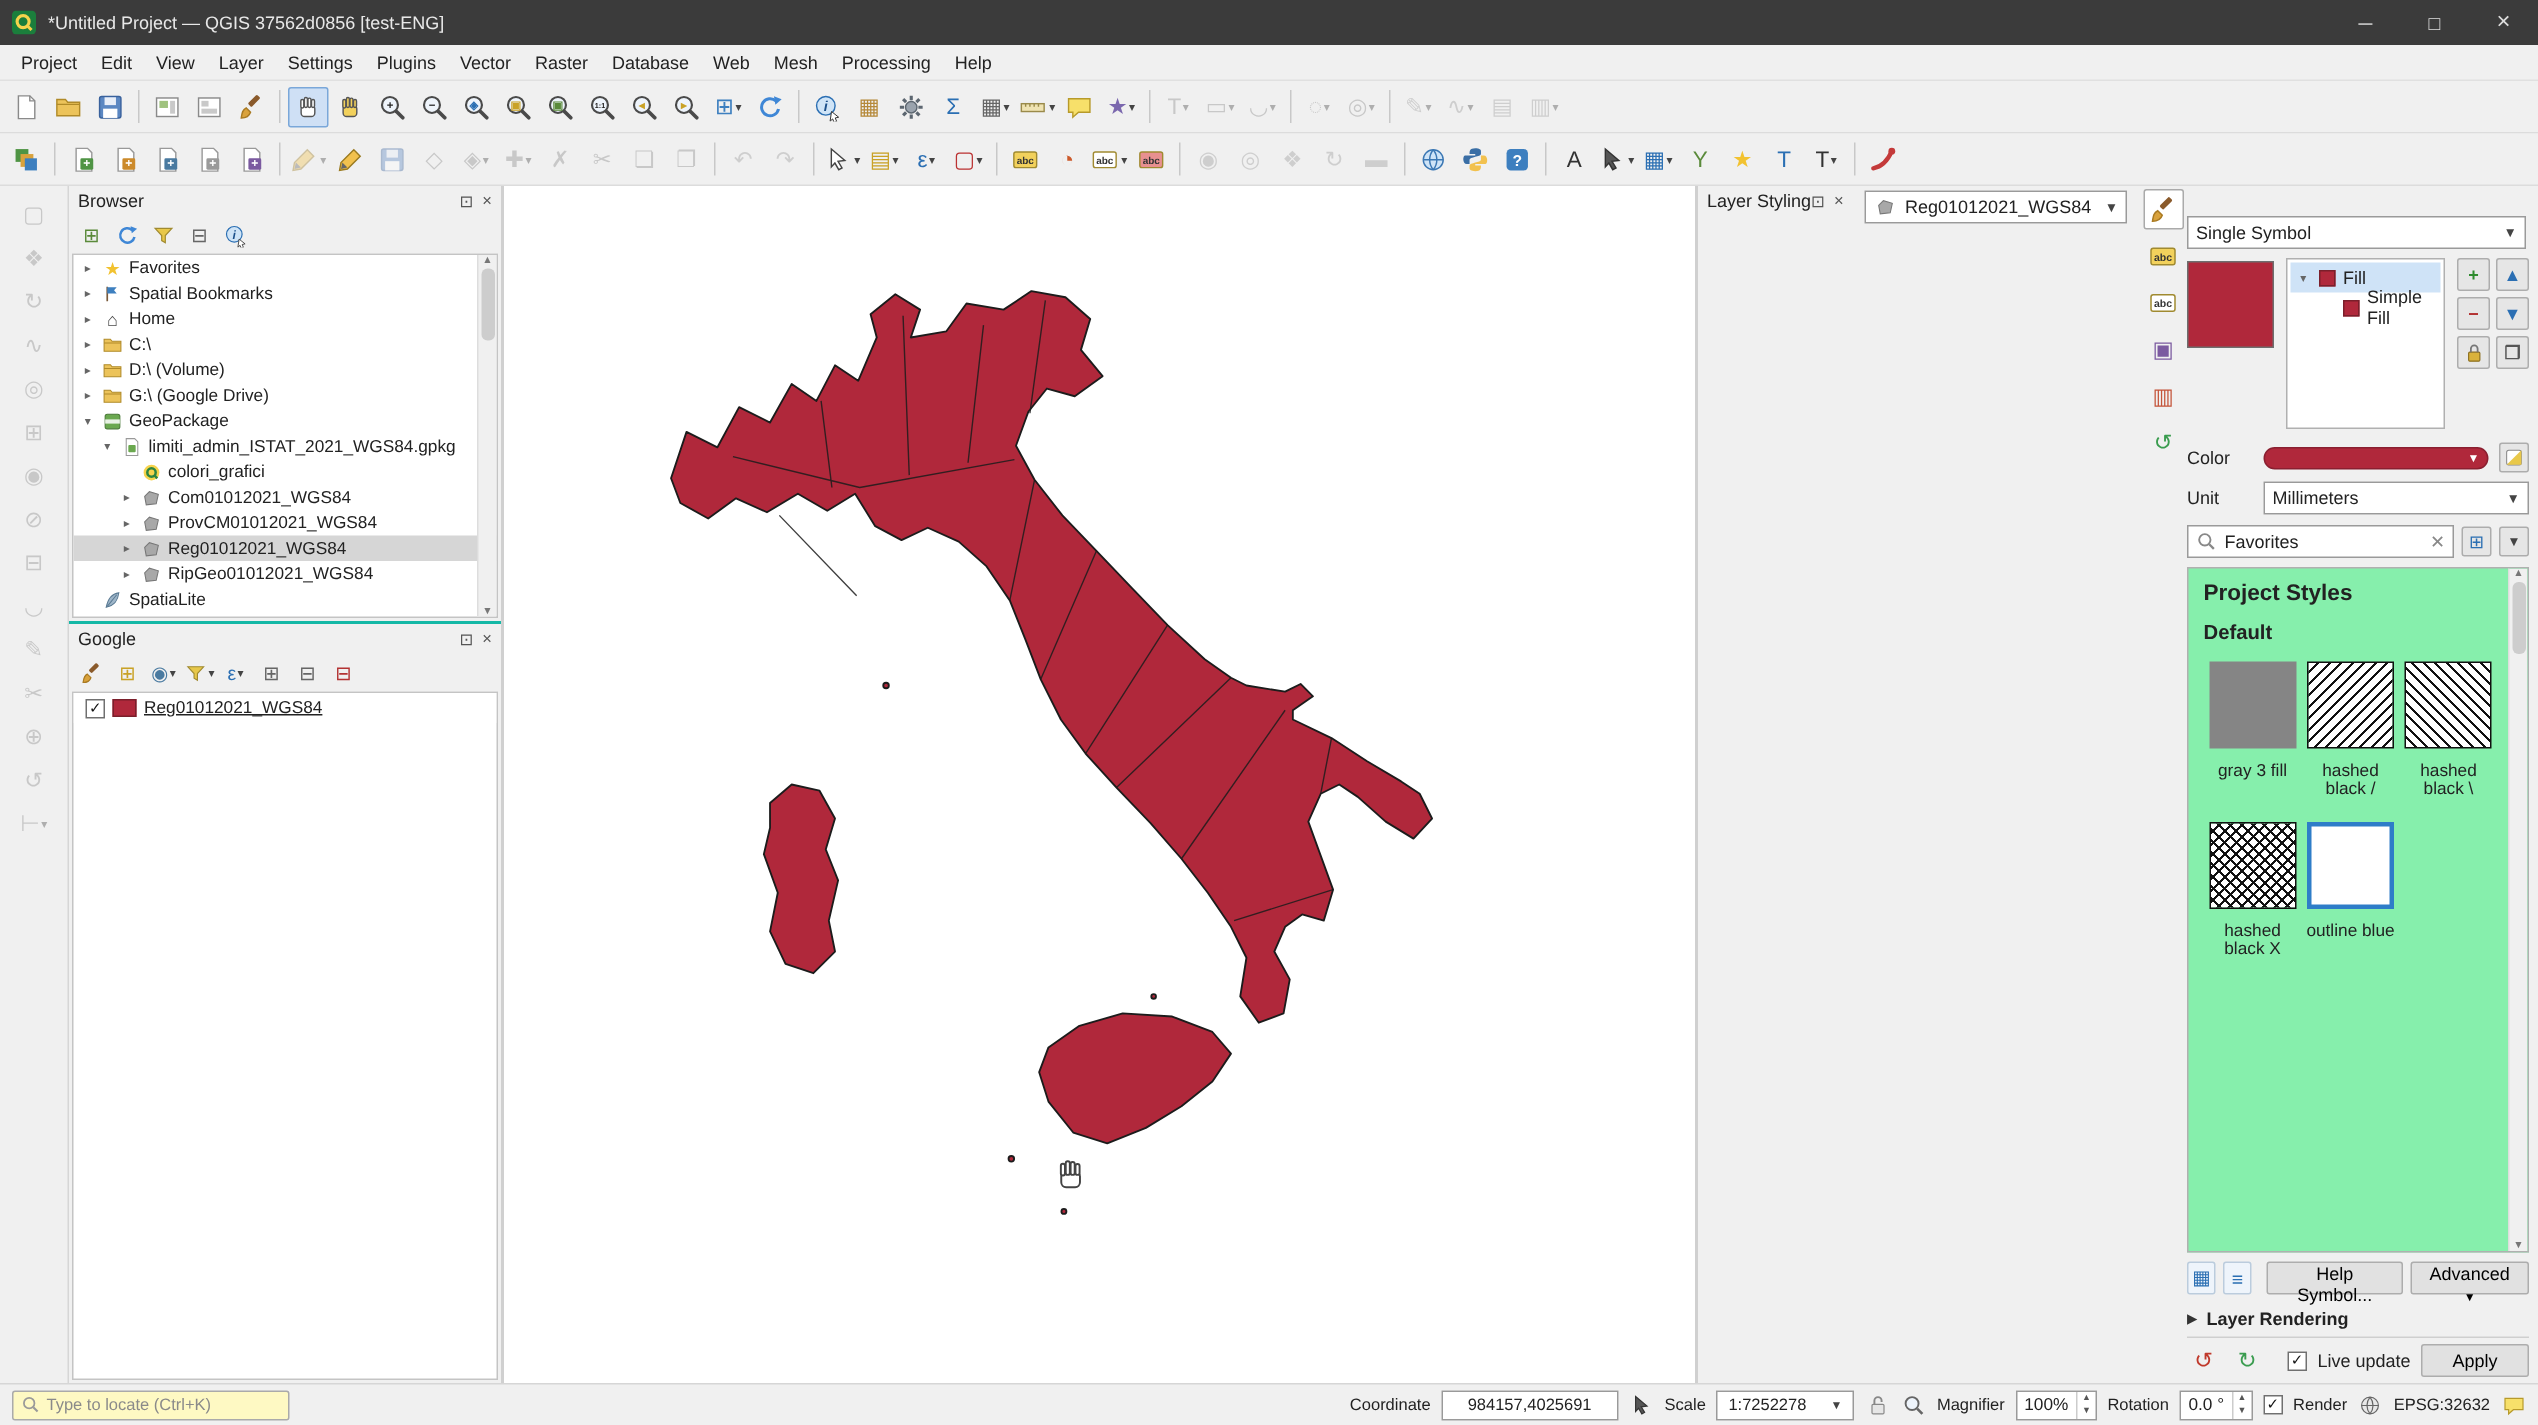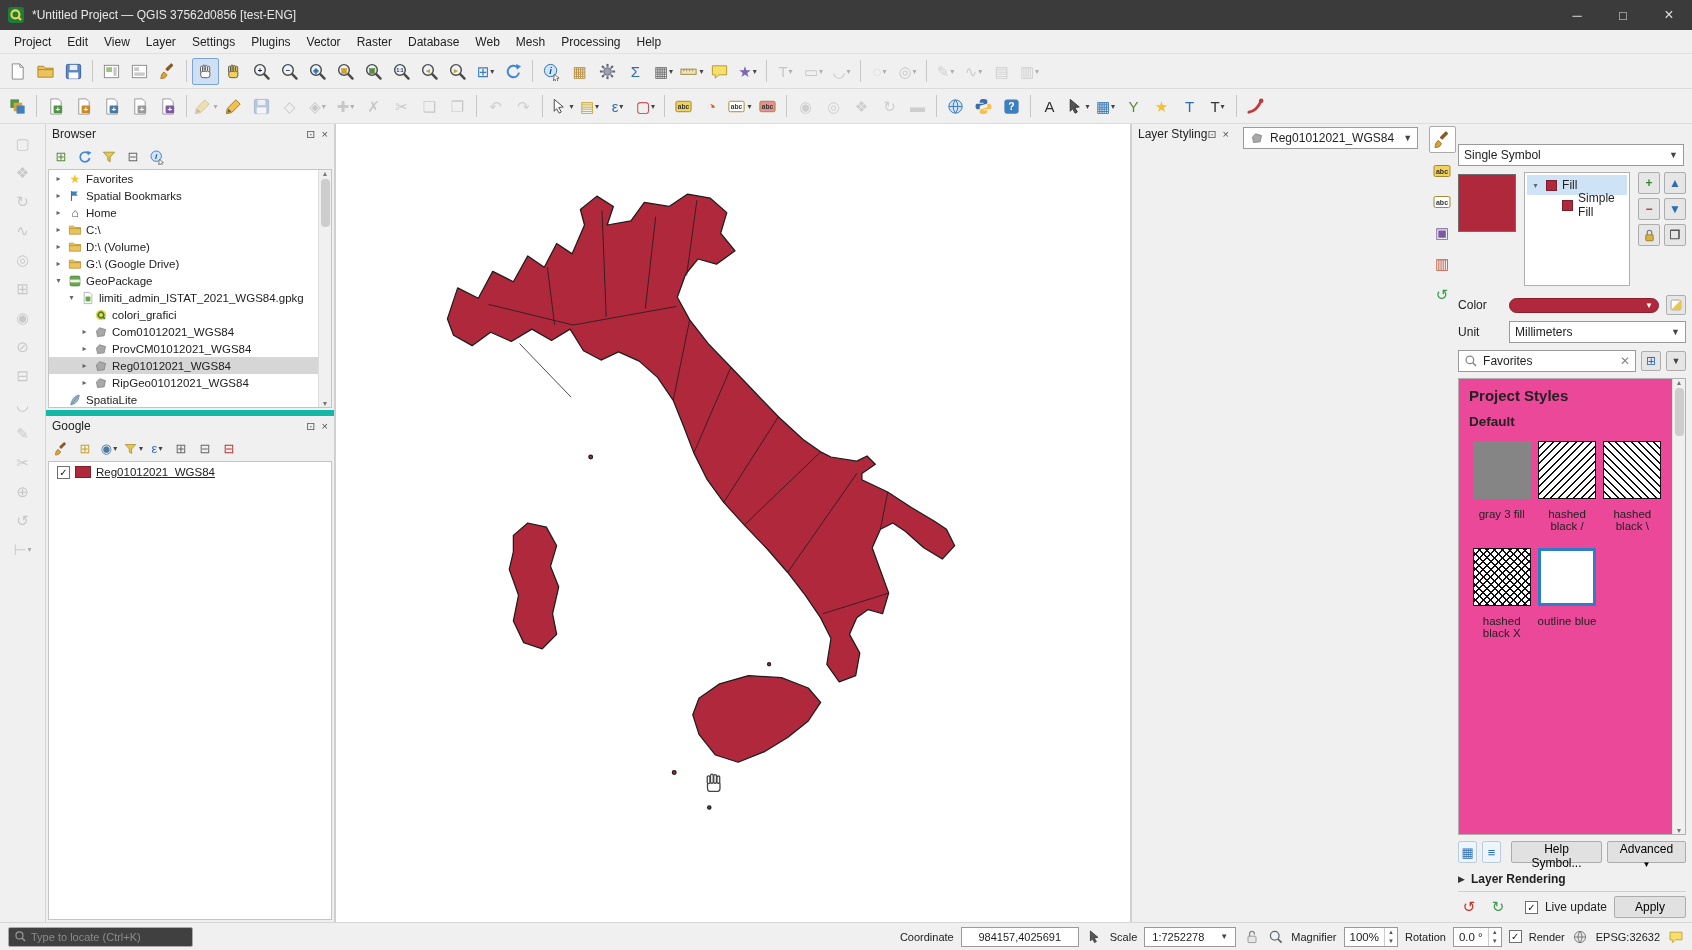--- a/index.html
+++ b/index.html
@@ -33,21 +33,21 @@
   .sidecol { width:290px; display:flex; flex-direction:column; border-right:2px solid #d0d0d0; flex:0 0 auto; background:#f0f0f0; }
 
   .panel-header { height:20px; display:flex; align-items:center; padding:0 6px; font-size:12px; flex:0 0 auto; }
   .ph-icons { margin-left:auto; display:flex; gap:6px; color:#555; }
   .ph-icons span { font-size:11px; }
   .panel-tools { height:25px; display:flex; align-items:center; gap:2px; padding:0 4px; flex:0 0 auto; }
   .panel-tools .tbtn { width:22px; height:22px; }
   .panel-tools .tbtn .i { width:16px; height:16px; }
   .panel-tools .tbtn .glyph { font-size:13px; }
 
-  .browser-panel { height:292px; display:flex; flex-direction:column; flex:0 0 auto; border-bottom:6px solid #14b8a6; }
+  .browser-panel { height:292px; display:flex; flex-direction:column; flex:0 0 auto; border-bottom:2px solid #14b8a6; }
   .layers-panel { flex:1; display:flex; flex-direction:column; min-height:0; }
 
   .treebox { flex:1; background:#fff; border:1px solid #c4c4c4; margin:0 2px 2px; position:relative; overflow:hidden; }
   .trow { height:17px; display:flex; align-items:center; gap:3px; font-size:11.5px; white-space:nowrap; cursor:default; }
   .trow.sel { background:#d6d6d6; }
   .expander { width:11px; font-size:8px; color:#666; text-align:center; flex:0 0 auto; }
   .ticn { width:16px; height:14px; display:inline-flex; align-items:center; justify-content:center; flex:0 0 auto; }
   .ticn .i { width:14px; height:14px; }
   .ticn .glyph { font-size:12px; line-height:1; }
   .vscroll { position:absolute; top:0; right:0; bottom:0; width:13px; background:#f0f0f0; border-left:1px solid #ddd; display:flex; flex-direction:column; align-items:center; font-size:7px; color:#777; }
@@ -98,21 +98,21 @@
   .spin { display:flex; align-items:stretch; background:#fff; border:1px solid #9a9a9a; height:21px; }
   .spin .sval2 { padding:0 5px; display:flex; align-items:center; font-size:11.5px; }
   .spin .sarrs { display:flex; flex-direction:column; border-left:1px solid #ccc; width:13px; }
   .spin .sarrs span { flex:1; font-size:6px; color:#555; display:flex; align-items:center; justify-content:center; }
 
   .searchrow { display:flex; align-items:center; gap:5px; padding:4px 0; flex:0 0 auto; }
   .searchbox { flex:1; display:flex; align-items:center; gap:5px; background:#fff; border:1px solid #9a9a9a; height:22px; padding:0 5px; }
   .searchbox .stext { font-size:12px; color:#222; }
   .searchbox .clear { margin-left:auto; color:#888; font-size:12px; }
 
-  .stylesarea { flex:1; background:#ec4899; border:1px solid #b0b0b0; margin:2px 0 4px; position:relative; overflow:hidden; padding:6px 20px 6px 10px; min-height:0; }
+  .stylesarea { flex:1; background:#86efac; border:1px solid #b0b0b0; margin:2px 0 4px; position:relative; overflow:hidden; padding:6px 20px 6px 10px; min-height:0; }
   .stylesarea h2 { font-size:15px; margin:2px 0 10px; }
   .stylesarea h3 { font-size:13.5px; margin:0 0 12px; }
   .stylegrid { display:grid; grid-template-columns:repeat(3,1fr); row-gap:16px; justify-items:center; }
   .styleitem { display:flex; flex-direction:column; align-items:center; gap:9px; }
   .sw { width:58px; height:58px; border:1px solid #333; }
   .sw.gradient-plasma { background:linear-gradient(135deg,#0d0887,#6a00a8 25%,#b12a90 45%,#e16462 65%,#fca636 82%,#f0f921); }
   .sw.gray-fill { background:#858585; border:none; }
   .sw.hash-forward { background:repeating-linear-gradient(135deg,#fff 0 4px,#111 4px 5.4px); border:1.5px solid #111; }
   .sw.hash-backward { background:repeating-linear-gradient(45deg,#fff 0 4px,#111 4px 5.4px); border:1.5px solid #111; }
   .sw.hash-cross { background:repeating-linear-gradient(45deg,rgba(255,255,255,0) 0 4px,#111 4px 5.4px),repeating-linear-gradient(135deg,#fff 0 4px,#111 4px 5.4px); border:1.5px solid #111; }
@@ -122,21 +122,21 @@
   .bottomrow { display:flex; align-items:center; gap:5px; padding:2px 0 4px; flex:0 0 auto; }
   .viewbtn { width:22px; height:22px; border:1px solid #bcd; background:#eef4fb; color:#2b6fb3; font-size:13px; display:flex; align-items:center; justify-content:center; border-radius:2px; }
   .pbtn { height:22px; padding:0 11px; background:#e1e1e1; border:1px solid #adadad; font-size:12px; font-family:inherit; border-radius:2px; }
   .renderrow { display:flex; align-items:center; gap:6px; padding:5px 0; font-size:12px; flex:0 0 auto; }
   .renderrow .tri { font-size:9px; color:#333; }
   .sfooter { border-top:1px solid #cfcfcf; display:flex; align-items:center; gap:7px; padding:4px 0; flex:0 0 auto; }
   .ubtn { width:22px; height:22px; border:1px solid transparent; background:transparent; font-size:15px; display:flex; align-items:center; justify-content:center; }
 
   
   .statusbar { height:28px; background:#f0f0f0; border-top:1px solid #d6d6d6; display:flex; align-items:center; gap:7px; padding:0 8px; font-size:11px; flex:0 0 auto; }
-  .locatebox { width:185px; height:20px; border:1px solid #aaa; border-radius:2px; background:#404040; display:flex; align-items:center; gap:4px; padding:0 5px; color:#8a8a8a; }
+  .locatebox { width:185px; height:20px; border:1px solid #aaa; border-radius:2px; background:#fef9c3; display:flex; align-items:center; gap:4px; padding:0 5px; color:#8a8a8a; }
   .sval { background:#fff; border:1px solid #9a9a9a; height:20px; display:flex; align-items:center; justify-content:center; padding:0 7px; font-size:11px; }
   .sbicon { width:17px; height:17px; display:inline-flex; align-items:center; justify-content:center; }
   .sbicon .i { width:16px; height:16px; }
   .slabel { color:#222; }
   .spacer { flex:1; }
 </style>
 </head>
 <body>
 
 <div id="app">

